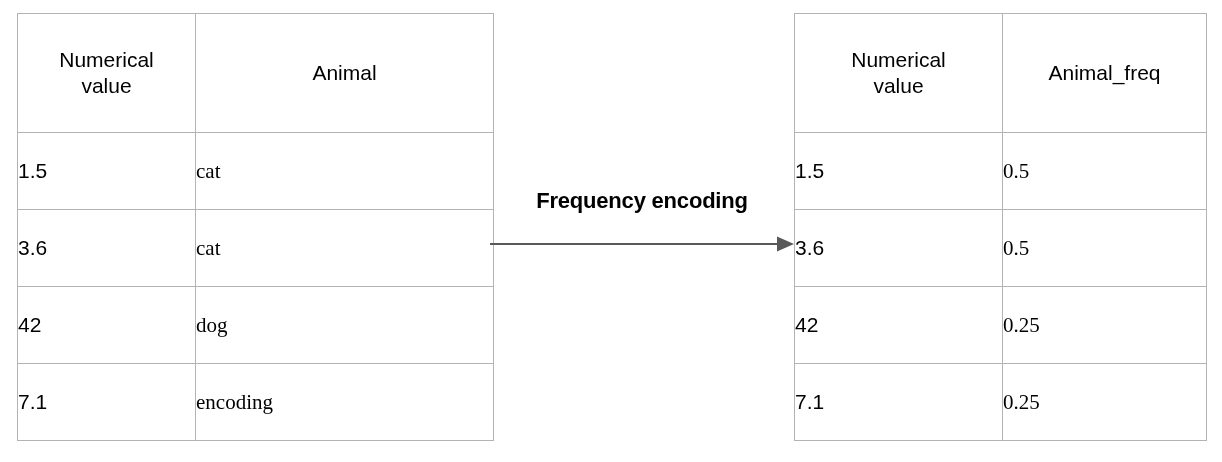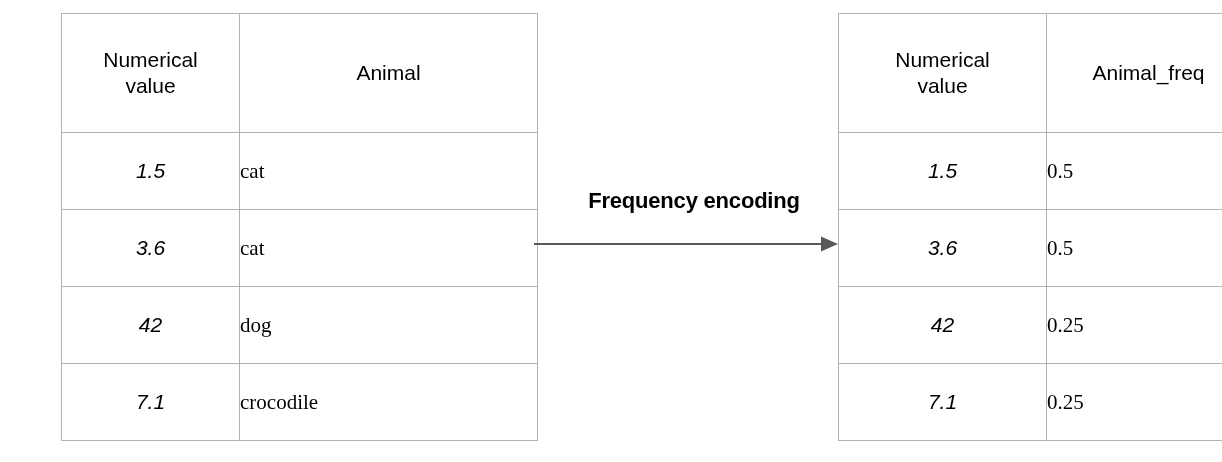--- a/index.html
+++ b/index.html
@@ -12,21 +12,20 @@
     height: 462px;
     position: relative;
     font-family: "Liberation Sans", sans-serif;
     color: #000000;
     overflow: hidden;
   }
 
   .diagram {
     position: absolute;
     inset: 0;
-    margin-left: 44px;
   }
 
   
   .data-table {
     position: absolute;
     border-collapse: collapse;
     table-layout: fixed;
     background: #ffffff;
   }
   .data-table td,
@@ -42,22 +41,21 @@
 
   .hdr-cell {
     height: 118px;
     text-align: center;
     padding: 0 8px;
   }
   .body-cell {
     height: 76px;
   }
   .cell-num {
-    text-align: center;
-    font-style: italic;
+    text-align: left;
   }
   .cell-text {
     text-align: left;
     padding-left: 16px;
     font-family: Liberation Serif, serif;
   }
 
   
   #table-source {
     left: 17px;
@@ -79,21 +77,21 @@
   
   .transform-group {
     position: absolute;
     left: 489px;
     top: 188px;
     width: 306px;
     height: 70px;
   }
   .transform-label {
     position: absolute;
-    left: 8px;
+    left: 0;
     top: 0;
     width: 306px;
     text-align: center;
     font-size: 22px;
     font-weight: bold;
     letter-spacing: -0.2px;
     white-space: nowrap;
   }
   .arrow-svg {
     position: absolute;
@@ -131,21 +129,21 @@
       <tr>
         <td class="body-cell cell-num">3.6</td>
         <td class="body-cell cell-text">cat</td>
       </tr>
       <tr>
         <td class="body-cell cell-num">42</td>
         <td class="body-cell cell-text">dog</td>
       </tr>
       <tr>
         <td class="body-cell cell-num">7.1</td>
-        <td class="body-cell cell-text">crocodile</td>
+        <td class="body-cell cell-text">encoding</td>
       </tr>
     </tbody>
   </table>
 
   <div class="transform-group">
     <div class="transform-label">Frequency encoding</div>
     <svg class="arrow-svg" viewBox="0 0 306 24" preserveAspectRatio="none">
       <line x1="1" y1="12" x2="288" y2="12" stroke="#595959" stroke-width="2.2"></line>
       <polygon points="288,4.5 305,12 288,19.5" fill="#595959"></polygon>
     </svg>

